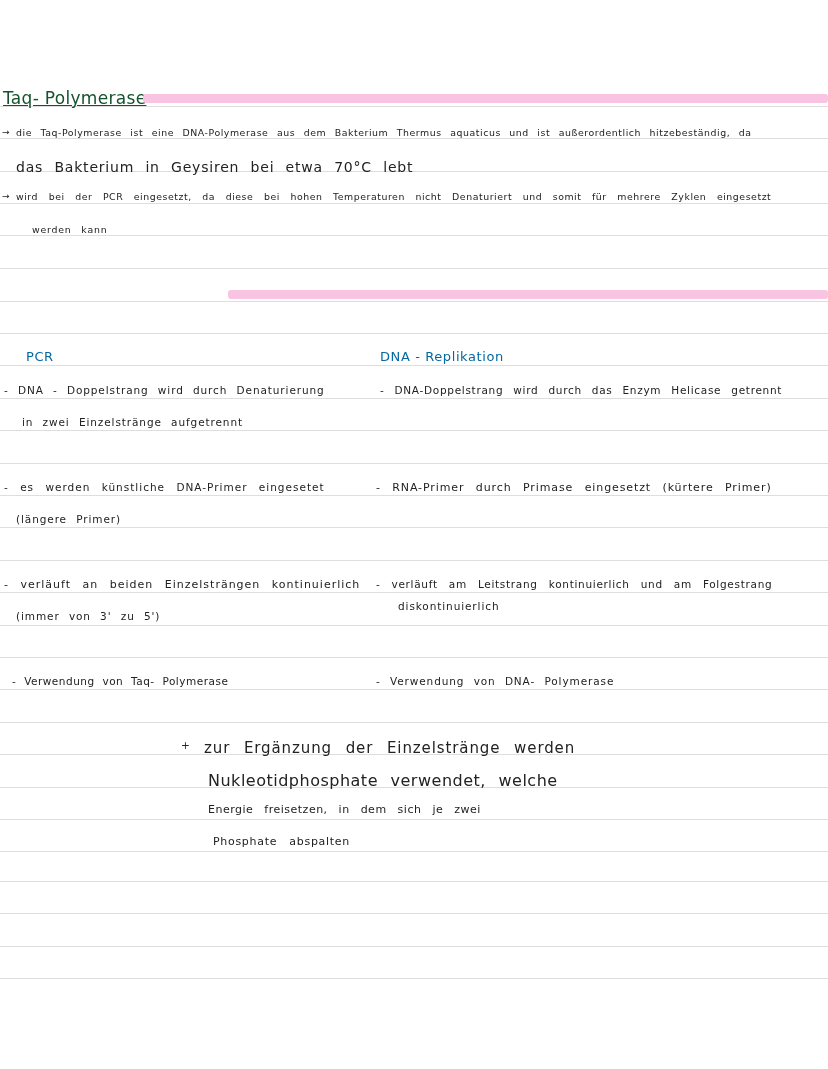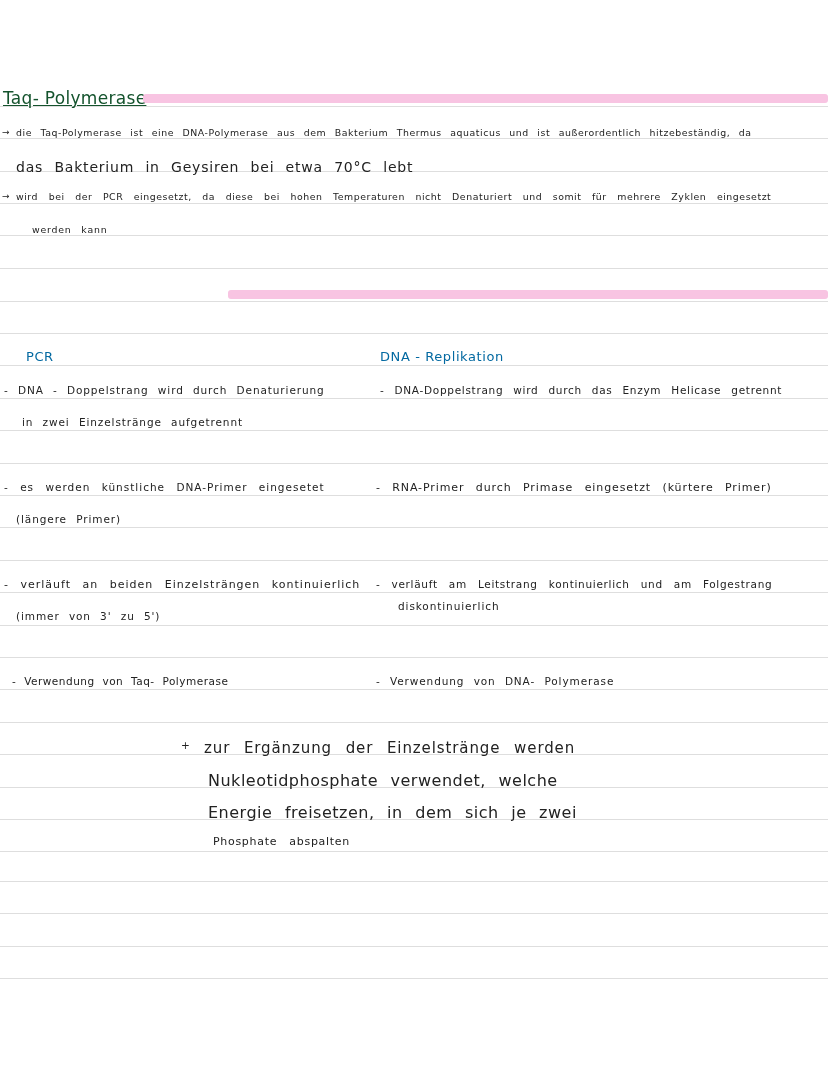--- a/index.html
+++ b/index.html
@@ -75,16 +75,16 @@
   <div class="txt" style="left:16px; top:610px;">(immer von 3' zu 5')</div>
   <div class="txt" style="left:376px; top:578px; letter-spacing:0.7px; word-spacing:7px;">- verläuft am Leitstrang kontinuierlich und am Folgestrang</div>
   <div class="txt" style="left:398px; top:600px;">diskontinuierlich</div>
 
   <div class="txt" style="left:12px; top:675px; letter-spacing:0.5px; word-spacing:4px;">- Verwendung von Taq- Polymerase</div>
   <div class="txt" style="left:376px; top:675px;">- Verwendung von DNA- Polymerase</div>
 
   <div class="txt" style="left:181px; top:739px;">+</div>
   <div class="txt" style="left:204px; top:739px; font-size:15px; letter-spacing:0.9px; word-spacing:8px;">zur Ergänzung der Einzelstränge werden</div>
   <div class="txt" style="left:208px; top:771px; font-size:16px; letter-spacing:0.5px; word-spacing:7px;">Nukleotidphosphate verwendet, welche</div>
-  <div class="txt" style="left:208px; top:803px; font-size:16px; letter-spacing:0.5px; word-spacing:7px;text-align:right;">Energie freisetzen, in dem sich je zwei</div>
+  <div class="txt" style="left:208px; top:803px; font-size:11px; letter-spacing:0.5px; word-spacing:7px;text-align:right;">Energie freisetzen, in dem sich je zwei</div>
   <div class="txt" style="left:213px; top:835px; font-size:11px; letter-spacing:0.7px; word-spacing:8px;">Phosphate abspalten</div>
 
 </div>
 
 </body></html>

